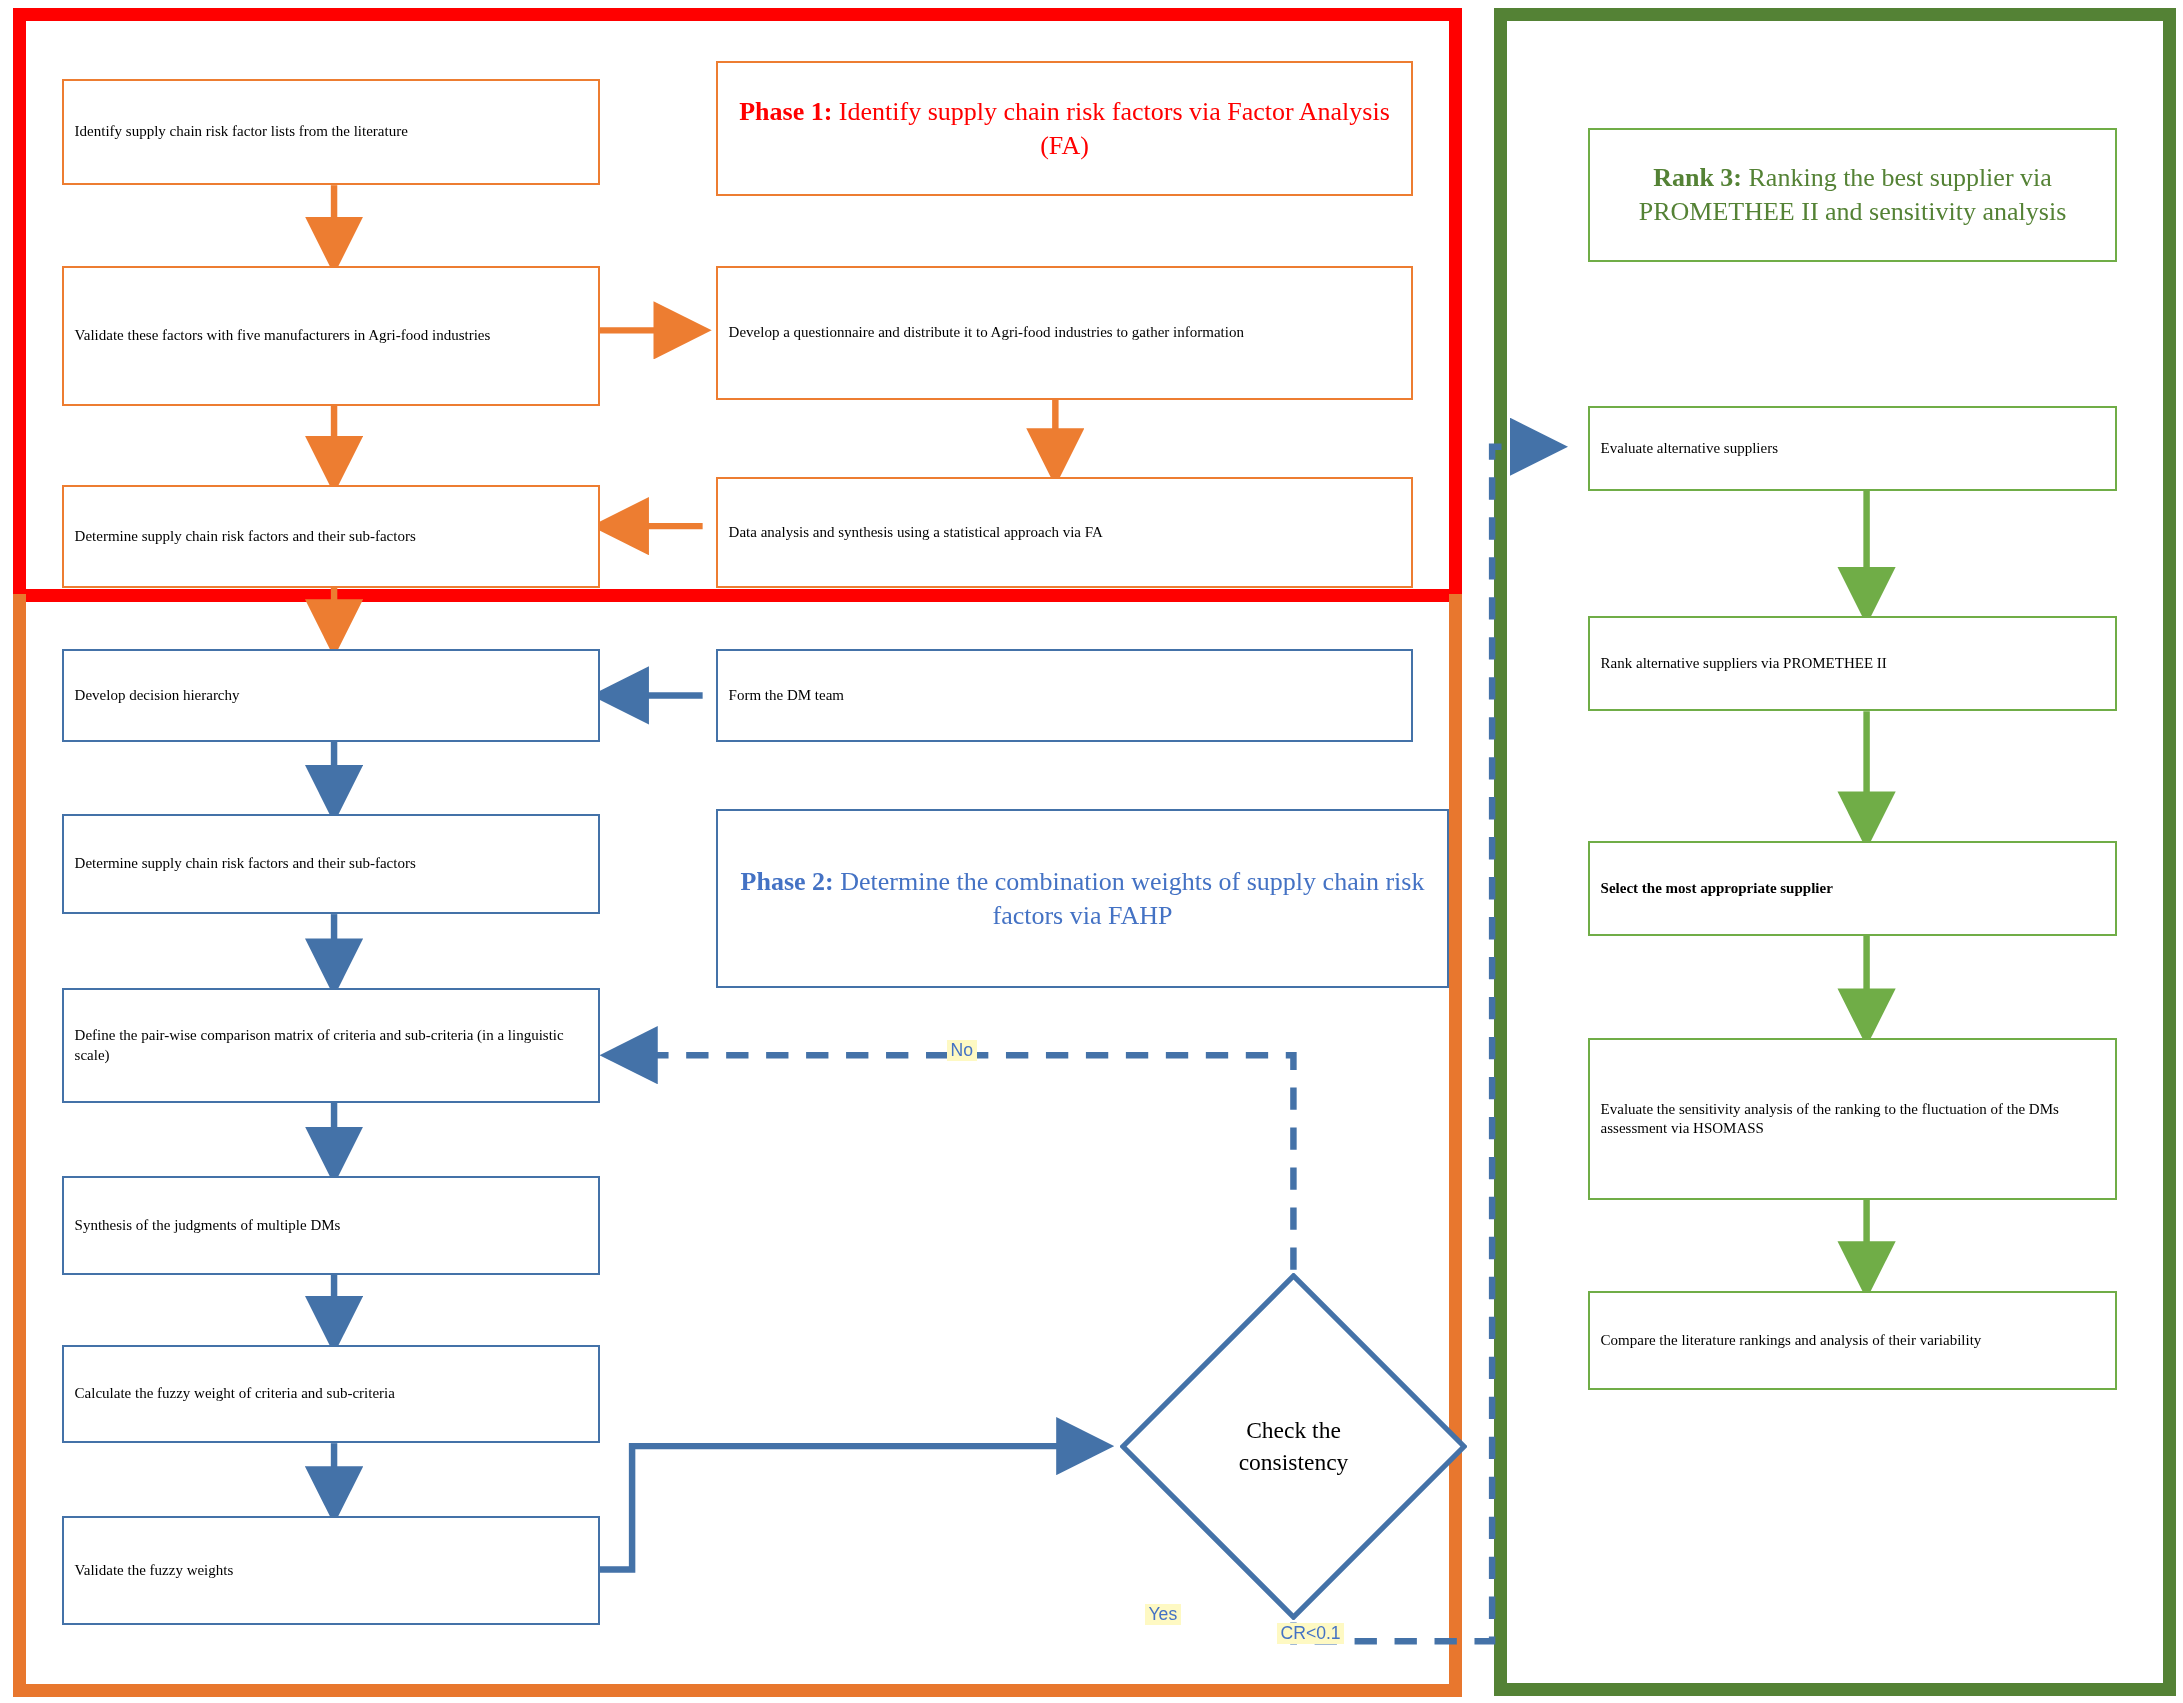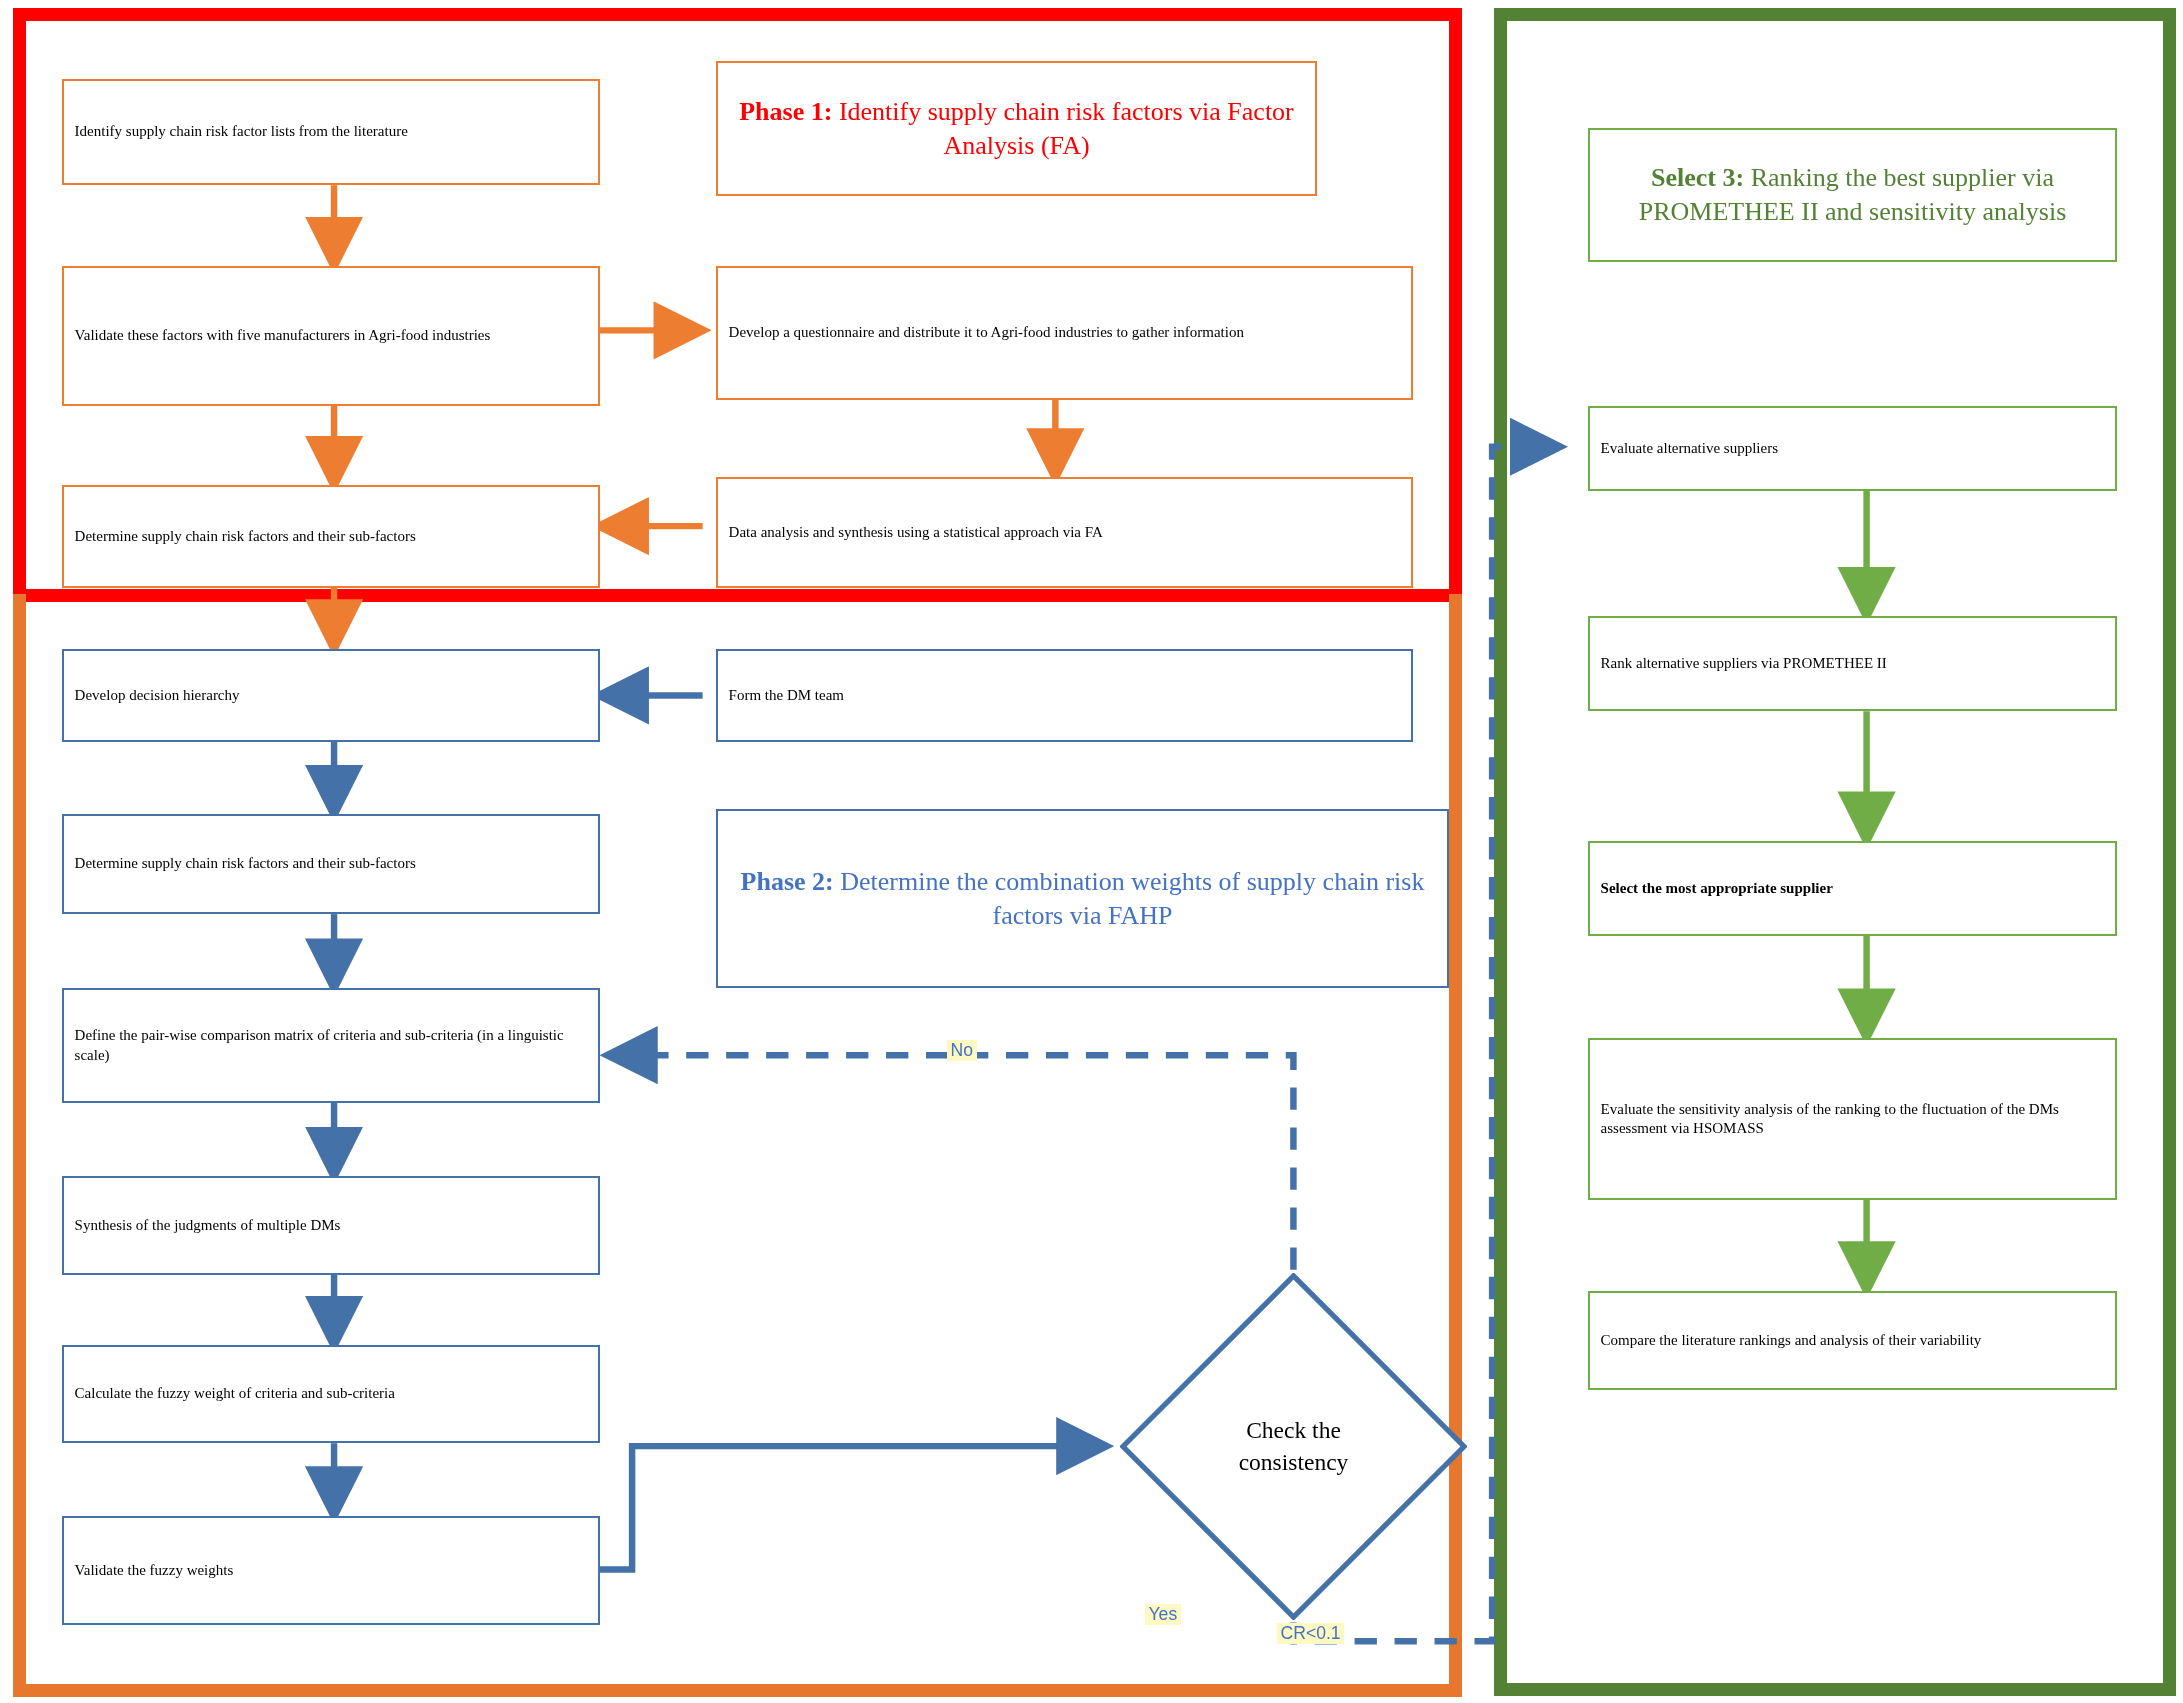--- a/index.html
+++ b/index.html
@@ -112,21 +112,21 @@
       <path d="M3175,835 L3175,1048"></path>
 
       <path d="M3175,1210 L3175,1430"></path>
 
       <path d="M3175,1592 L3175,1765"></path>
 
       <path d="M3175,2040 L3175,2195"></path>
     </g>
   </svg>
 
-  <div class="titlebox t-orange" id="phase1-title" style="left:716px;top:61px;width:601px;height:135px;">
+  <div class="titlebox t-orange" id="phase1-title" style="left:716px;top:61px;width:697px;height:135px;">
     <div class="txt">
       <span class="ph">Phase 1:</span><span> Identify supply chain risk factors via Factor Analysis (FA)</span>
     </div>
   </div>
 
   <div class="node n-orange" style="left:62px;top:79px;width:538px;height:106px;">
     <span class="txt">Identify supply chain risk factor lists from the literature</span>
   </div>
 
   <div class="node n-orange" style="left:62px;top:266px;width:538px;height:140px;">
@@ -188,21 +188,21 @@
       <span>consistency</span>
     </div>
   </div>
 
   <div class="elabel" style="left:947px;top:1040px;">No</div>
   <div class="elabel" style="left:1145px;top:1604px;">Yes</div>
   <div class="elabel" style="left:1277px;top:1623px;">CR&lt;0.1</div>
 
   <div class="titlebox t-green" id="phase3-title" style="left:1588px;top:128px;width:529px;height:134px;">
     <div class="txt">
-      <span class="ph">Select 3:</span><span> Ranking the best supplier via PROMETHEE II and sensitivity analysis</span>
+      <span class="ph">Rank 3:</span><span> Ranking the best supplier via PROMETHEE II and sensitivity analysis</span>
     </div>
   </div>
 
   <div class="node n-green" style="left:1588px;top:406px;width:529px;height:85px;">
     <span class="txt">Evaluate alternative suppliers</span>
   </div>
 
   <div class="node n-green" style="left:1588px;top:616px;width:529px;height:95px;">
     <span class="txt">Rank alternative suppliers via PROMETHEE II</span>
   </div>

